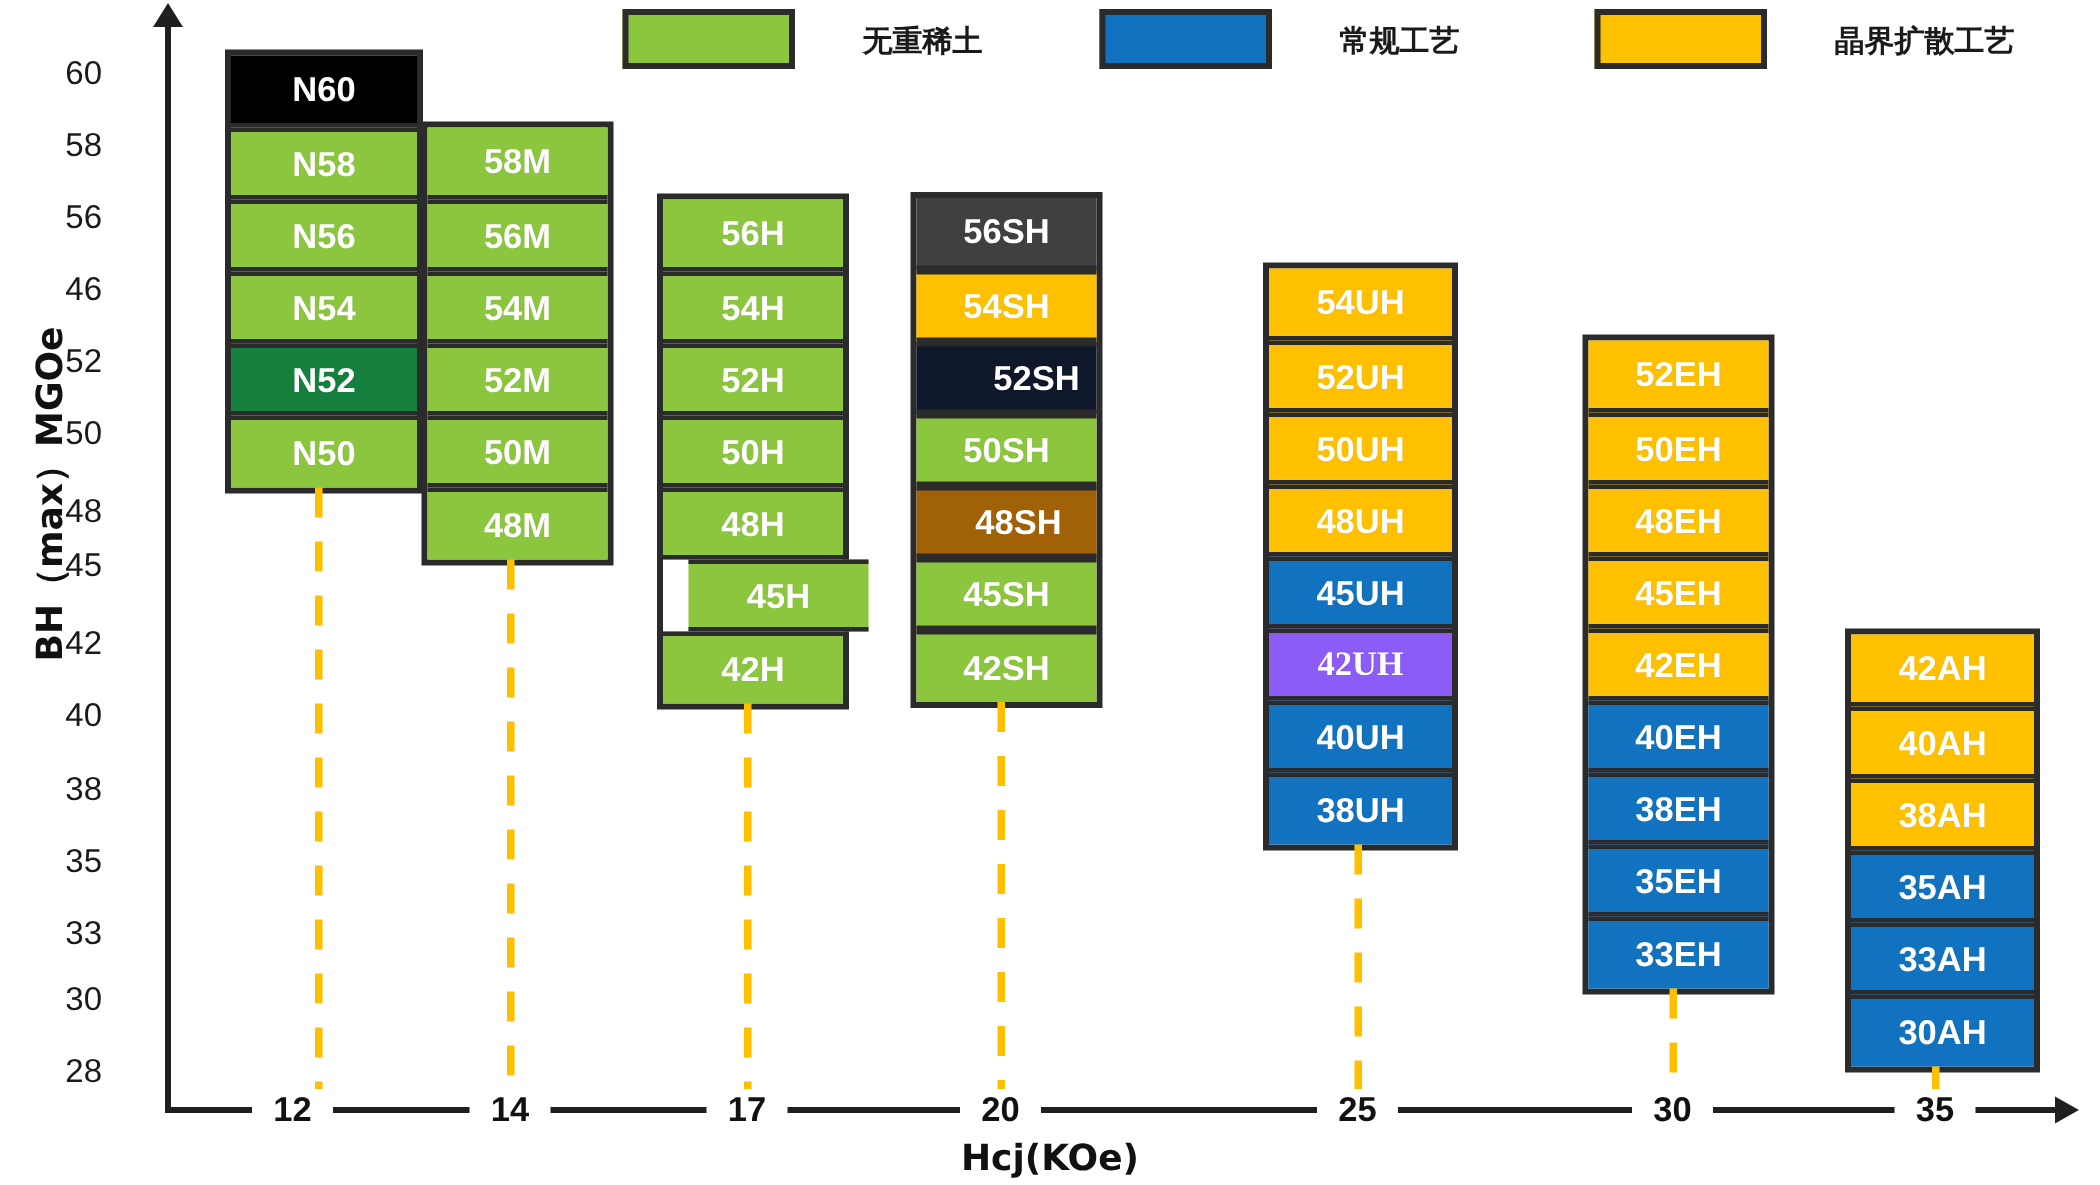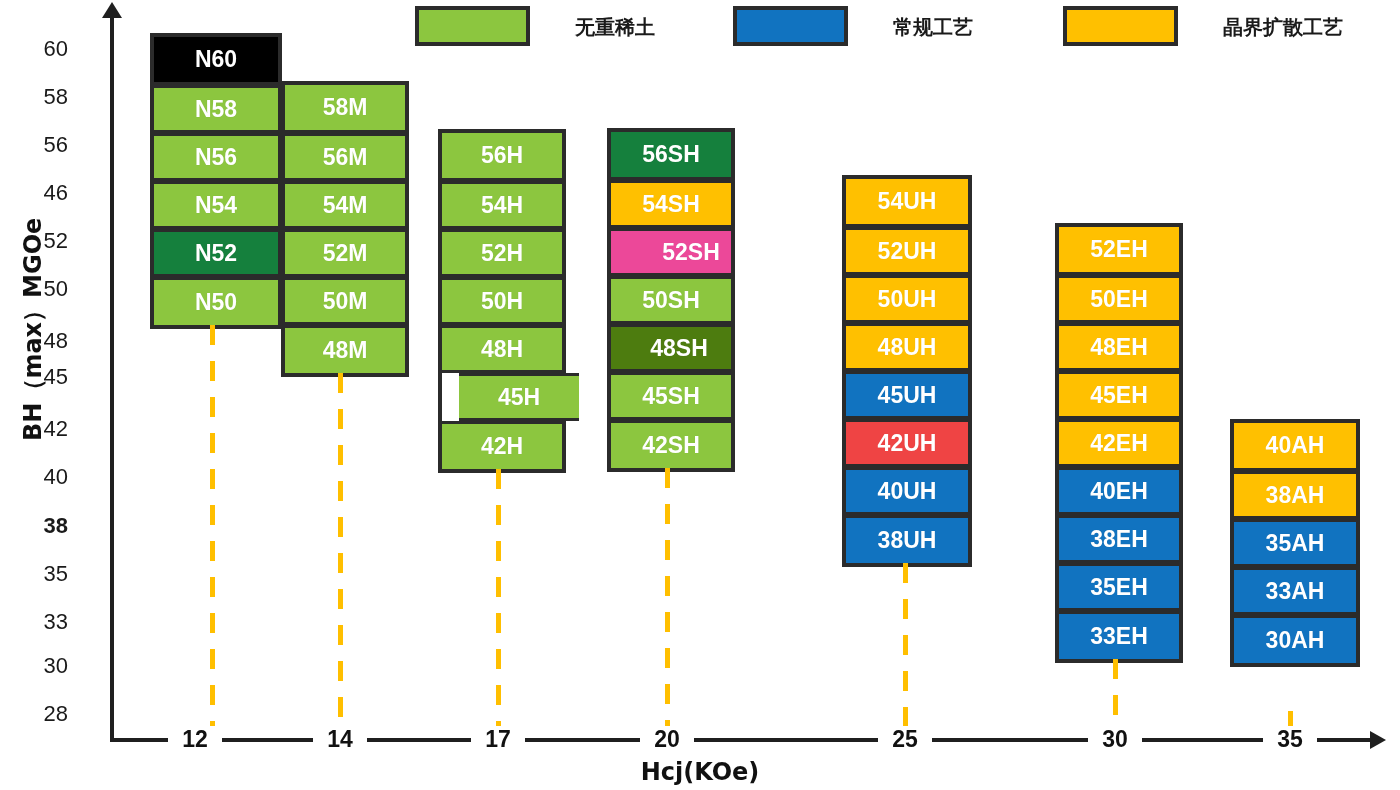--- a/index.html
+++ b/index.html
@@ -103,21 +103,21 @@
       <div class="y-tick-label" style="top: 36px;">60</div>
       <div class="y-tick-label" style="top: 84px;">58</div>
       <div class="y-tick-label" style="top: 132px;">56</div>
       <div class="y-tick-label" style="top: 180px;">46</div>
       <div class="y-tick-label" style="top: 228px;">52</div>
       <div class="y-tick-label" style="top: 276px;">50</div>
       <div class="y-tick-label" style="top: 328px;">48</div>
       <div class="y-tick-label" style="top: 364px;">45</div>
       <div class="y-tick-label" style="top: 416px;">42</div>
       <div class="y-tick-label" style="top: 464px;">40</div>
-      <div class="y-tick-label" style="top: 513px; font-weight: bold;">38</div>
+      <div class="y-tick-label" style="top: 513px;">38</div>
       <div class="y-tick-label" style="top: 561px;">35</div>
       <div class="y-tick-label" style="top: 609px;">33</div>
       <div class="y-tick-label" style="top: 653px;">30</div>
       <div class="y-tick-label" style="top: 701px;">28</div>
     </div>
 
   <div id="columns-host">
       <div class="column" style="left: 150px; top: 33px; width: 124px;">
         <div class="cell" style="background: #000000; height: 48px; width: 100%;">N60</div>
         <div class="cell" style="background: rgb(140, 198, 63); height: 48px; width: 100%;">N58</div>
@@ -137,50 +137,51 @@
       <div class="column" style="left: 438px; top: 129px; width: 120px;">
         <div class="cell" style="background: rgb(140, 198, 63); height: 48px; width: 100%;">56H</div>
         <div class="cell" style="background: rgb(140, 198, 63); height: 48px; width: 100%;">54H</div>
         <div class="cell" style="background: rgb(140, 198, 63); height: 48px; width: 100%;">52H</div>
         <div class="cell" style="background: rgb(140, 198, 63); height: 48px; width: 100%;">50H</div>
         <div class="cell" style="background: rgb(140, 198, 63); height: 48px; width: 100%;">48H</div>
         <div class="cell" style="background: rgb(140, 198, 63); height: 48px; width: 100%; margin-left: 17px;">45H</div>
         <div class="cell" style="background: rgb(140, 198, 63); height: 48px; width: 100%;">42H</div>
       </div>
       <div class="column" style="left: 607px; top: 128px; width: 120px;">
-        <div class="cell" style="background: #15803d; height: 48px; width: 100%;">56SH</div>
+        <div class="cell" style="background: #404040; height: 48px; width: 100%;">56SH</div>
         <div class="cell" style="background: rgb(255, 192, 0); height: 48px; width: 100%;">54SH</div>
-        <div class="cell" style="background: #ec4899; height: 48px; width: 100%; padding-left: 40px;">52SH</div>
+        <div class="cell" style="background: #0f172a; height: 48px; width: 100%; padding-left: 40px;">52SH</div>
         <div class="cell" style="background: rgb(140, 198, 63); height: 48px; width: 100%;">50SH</div>
-        <div class="cell" style="background: #4d7c0f; height: 48px; width: 100%; padding-left: 16px;">48SH</div>
+        <div class="cell" style="background: #a16207; height: 48px; width: 100%; padding-left: 16px;">48SH</div>
         <div class="cell" style="background: rgb(140, 198, 63); height: 48px; width: 100%;">45SH</div>
         <div class="cell" style="background: rgb(140, 198, 63); height: 48px; width: 100%;">42SH</div>
       </div>
       <div class="column" style="left: 842px; top: 175px; width: 122px;">
         <div class="cell" style="background: rgb(255, 192, 0); height: 48px; width: 100%;">54UH</div>
         <div class="cell" style="background: rgb(255, 192, 0); height: 48px; width: 100%;">52UH</div>
         <div class="cell" style="background: rgb(255, 192, 0); height: 48px; width: 100%;">50UH</div>
         <div class="cell" style="background: rgb(255, 192, 0); height: 48px; width: 100%;">48UH</div>
         <div class="cell" style="background: rgb(17, 115, 192); height: 48px; width: 100%;">45UH</div>
-        <div class="cell" style="background: #ef4444; height: 48px; width: 100%;">42UH</div>
+        <div class="cell" style="background: #8b5cf6; height: 48px; width: 100%; font-family: Liberation Serif, serif;">42UH</div>
         <div class="cell" style="background: rgb(17, 115, 192); height: 48px; width: 100%;">40UH</div>
         <div class="cell" style="background: rgb(17, 115, 192); height: 48px; width: 100%;">38UH</div>
       </div>
       <div class="column" style="left: 1055px; top: 223px; width: 120px;">
         <div class="cell" style="background: rgb(255, 192, 0); height: 48px; width: 100%;">52EH</div>
         <div class="cell" style="background: rgb(255, 192, 0); height: 48px; width: 100%;">50EH</div>
         <div class="cell" style="background: rgb(255, 192, 0); height: 48px; width: 100%;">48EH</div>
         <div class="cell" style="background: rgb(255, 192, 0); height: 48px; width: 100%;">45EH</div>
         <div class="cell" style="background: rgb(255, 192, 0); height: 48px; width: 100%;">42EH</div>
         <div class="cell" style="background: rgb(17, 115, 192); height: 48px; width: 100%;">40EH</div>
         <div class="cell" style="background: rgb(17, 115, 192); height: 48px; width: 100%;">38EH</div>
         <div class="cell" style="background: rgb(17, 115, 192); height: 48px; width: 100%;">35EH</div>
         <div class="cell" style="background: rgb(17, 115, 192); height: 48px; width: 100%;">33EH</div>
       </div>
       <div class="column" style="left: 1230px; top: 419px; width: 122px;">
+        <div class="cell" style="background: rgb(255, 192, 0); height: 48px; width: 100%;">42AH</div>
         <div class="cell" style="background: rgb(255, 192, 0); height: 48px; width: 100%;">40AH</div>
         <div class="cell" style="background: rgb(255, 192, 0); height: 48px; width: 100%;">38AH</div>
         <div class="cell" style="background: rgb(17, 115, 192); height: 48px; width: 100%;">35AH</div>
         <div class="cell" style="background: rgb(17, 115, 192); height: 48px; width: 100%;">33AH</div>
         <div class="cell" style="background: rgb(17, 115, 192); height: 48px; width: 100%;">30AH</div>
       </div>
     </div>
 
   <div id="connectors-host">
       <div class="connector" style="left: 210px; top: 325px; height: 401px;">

